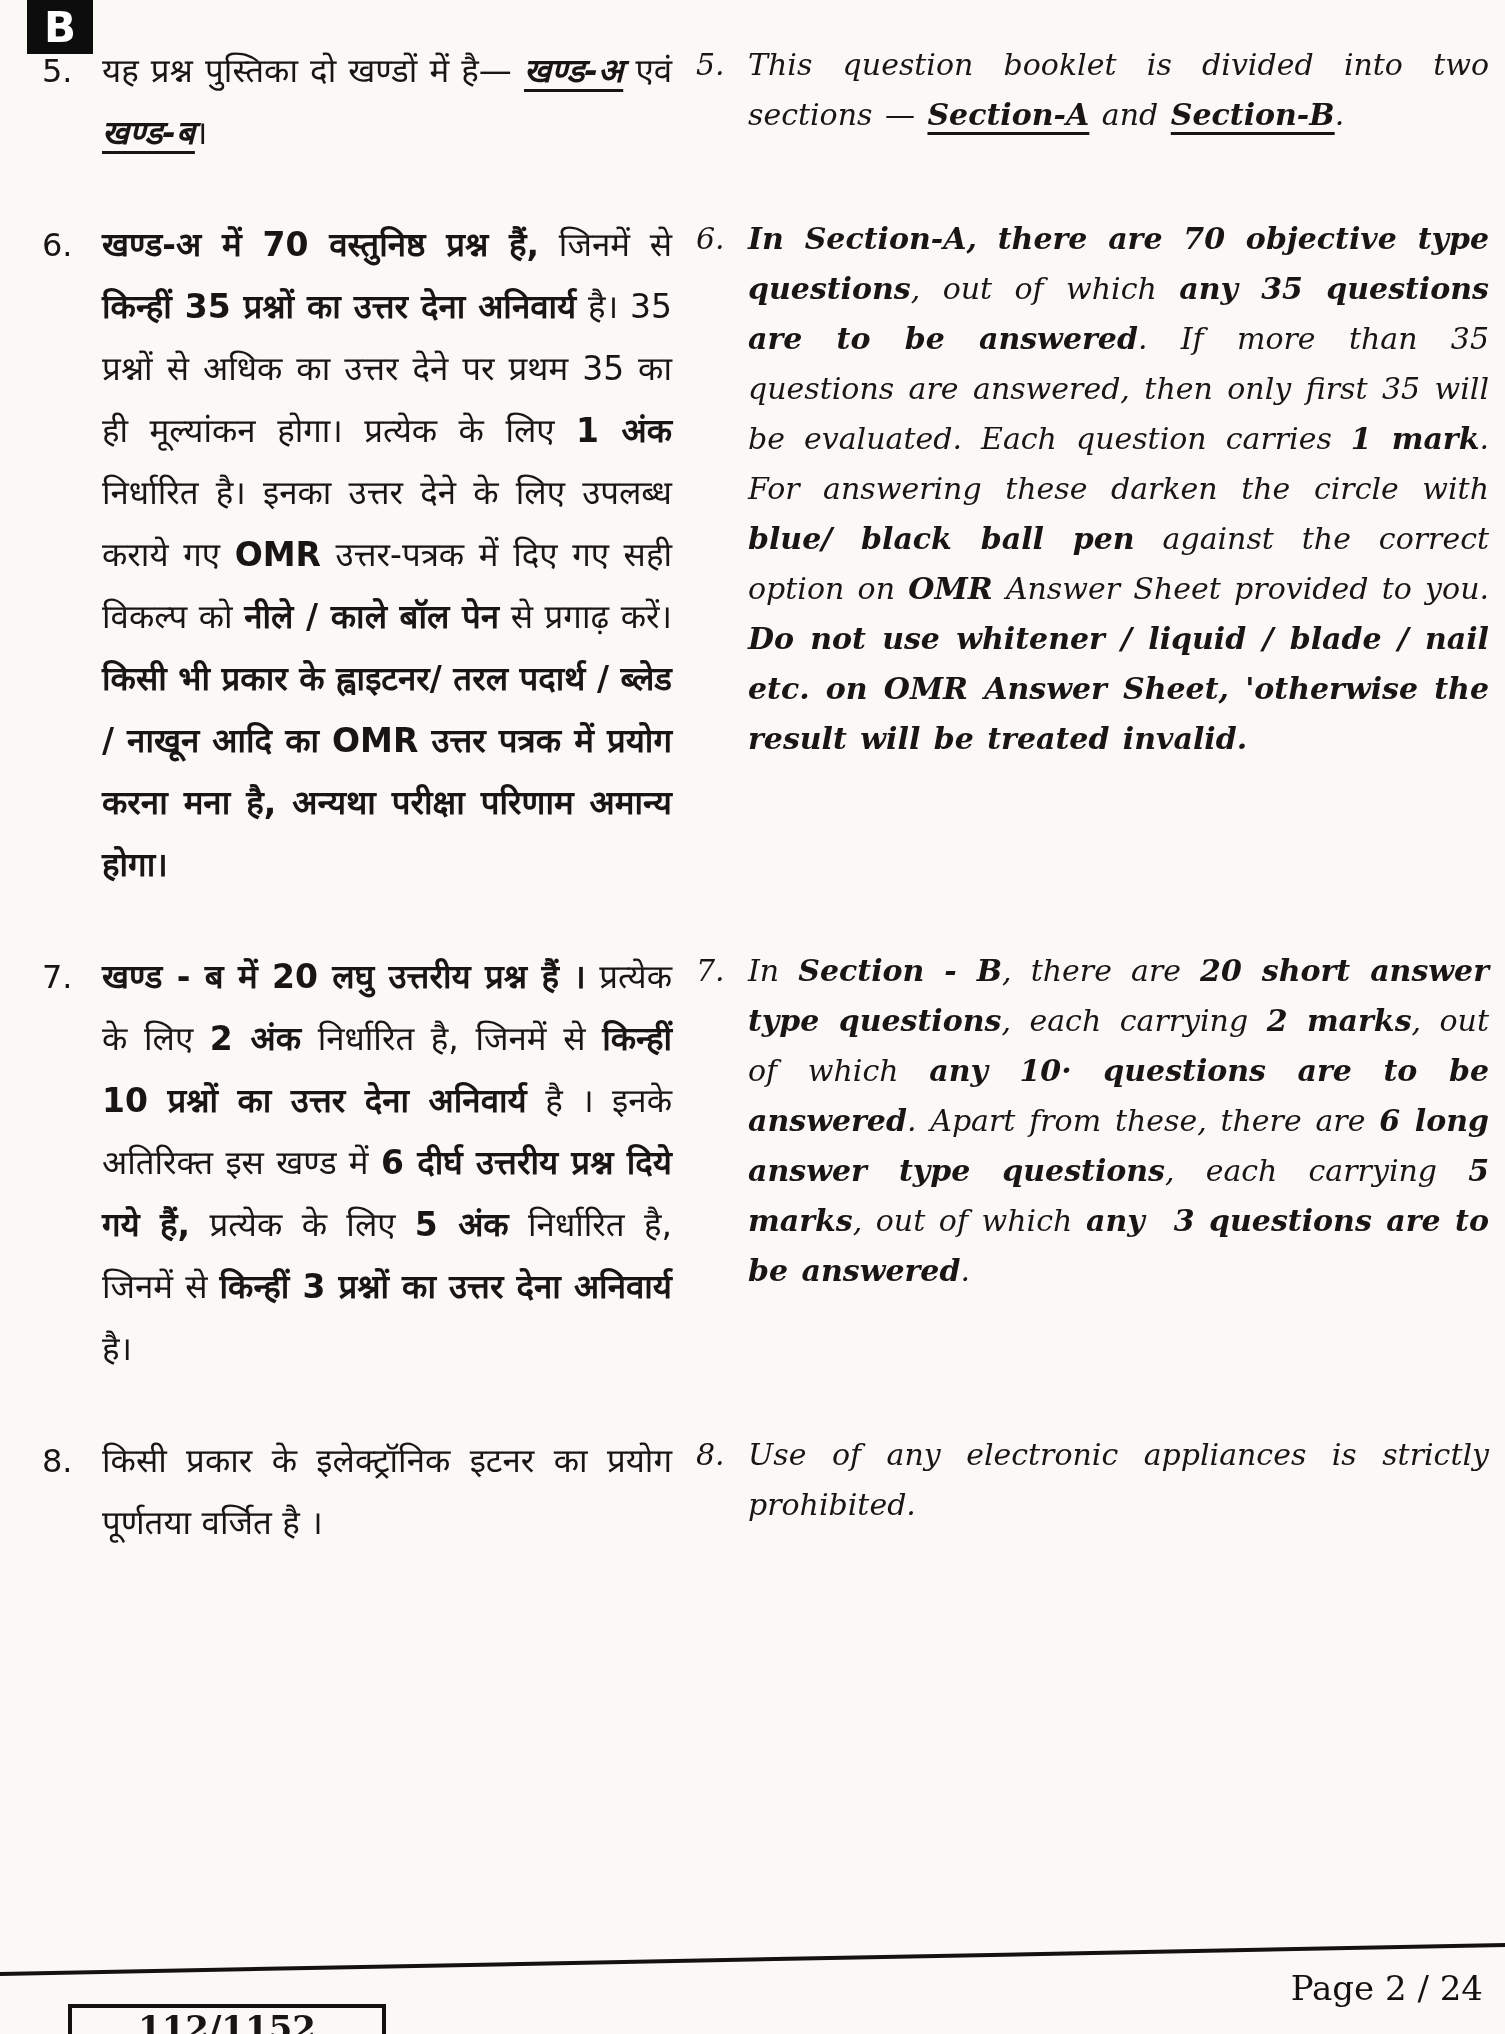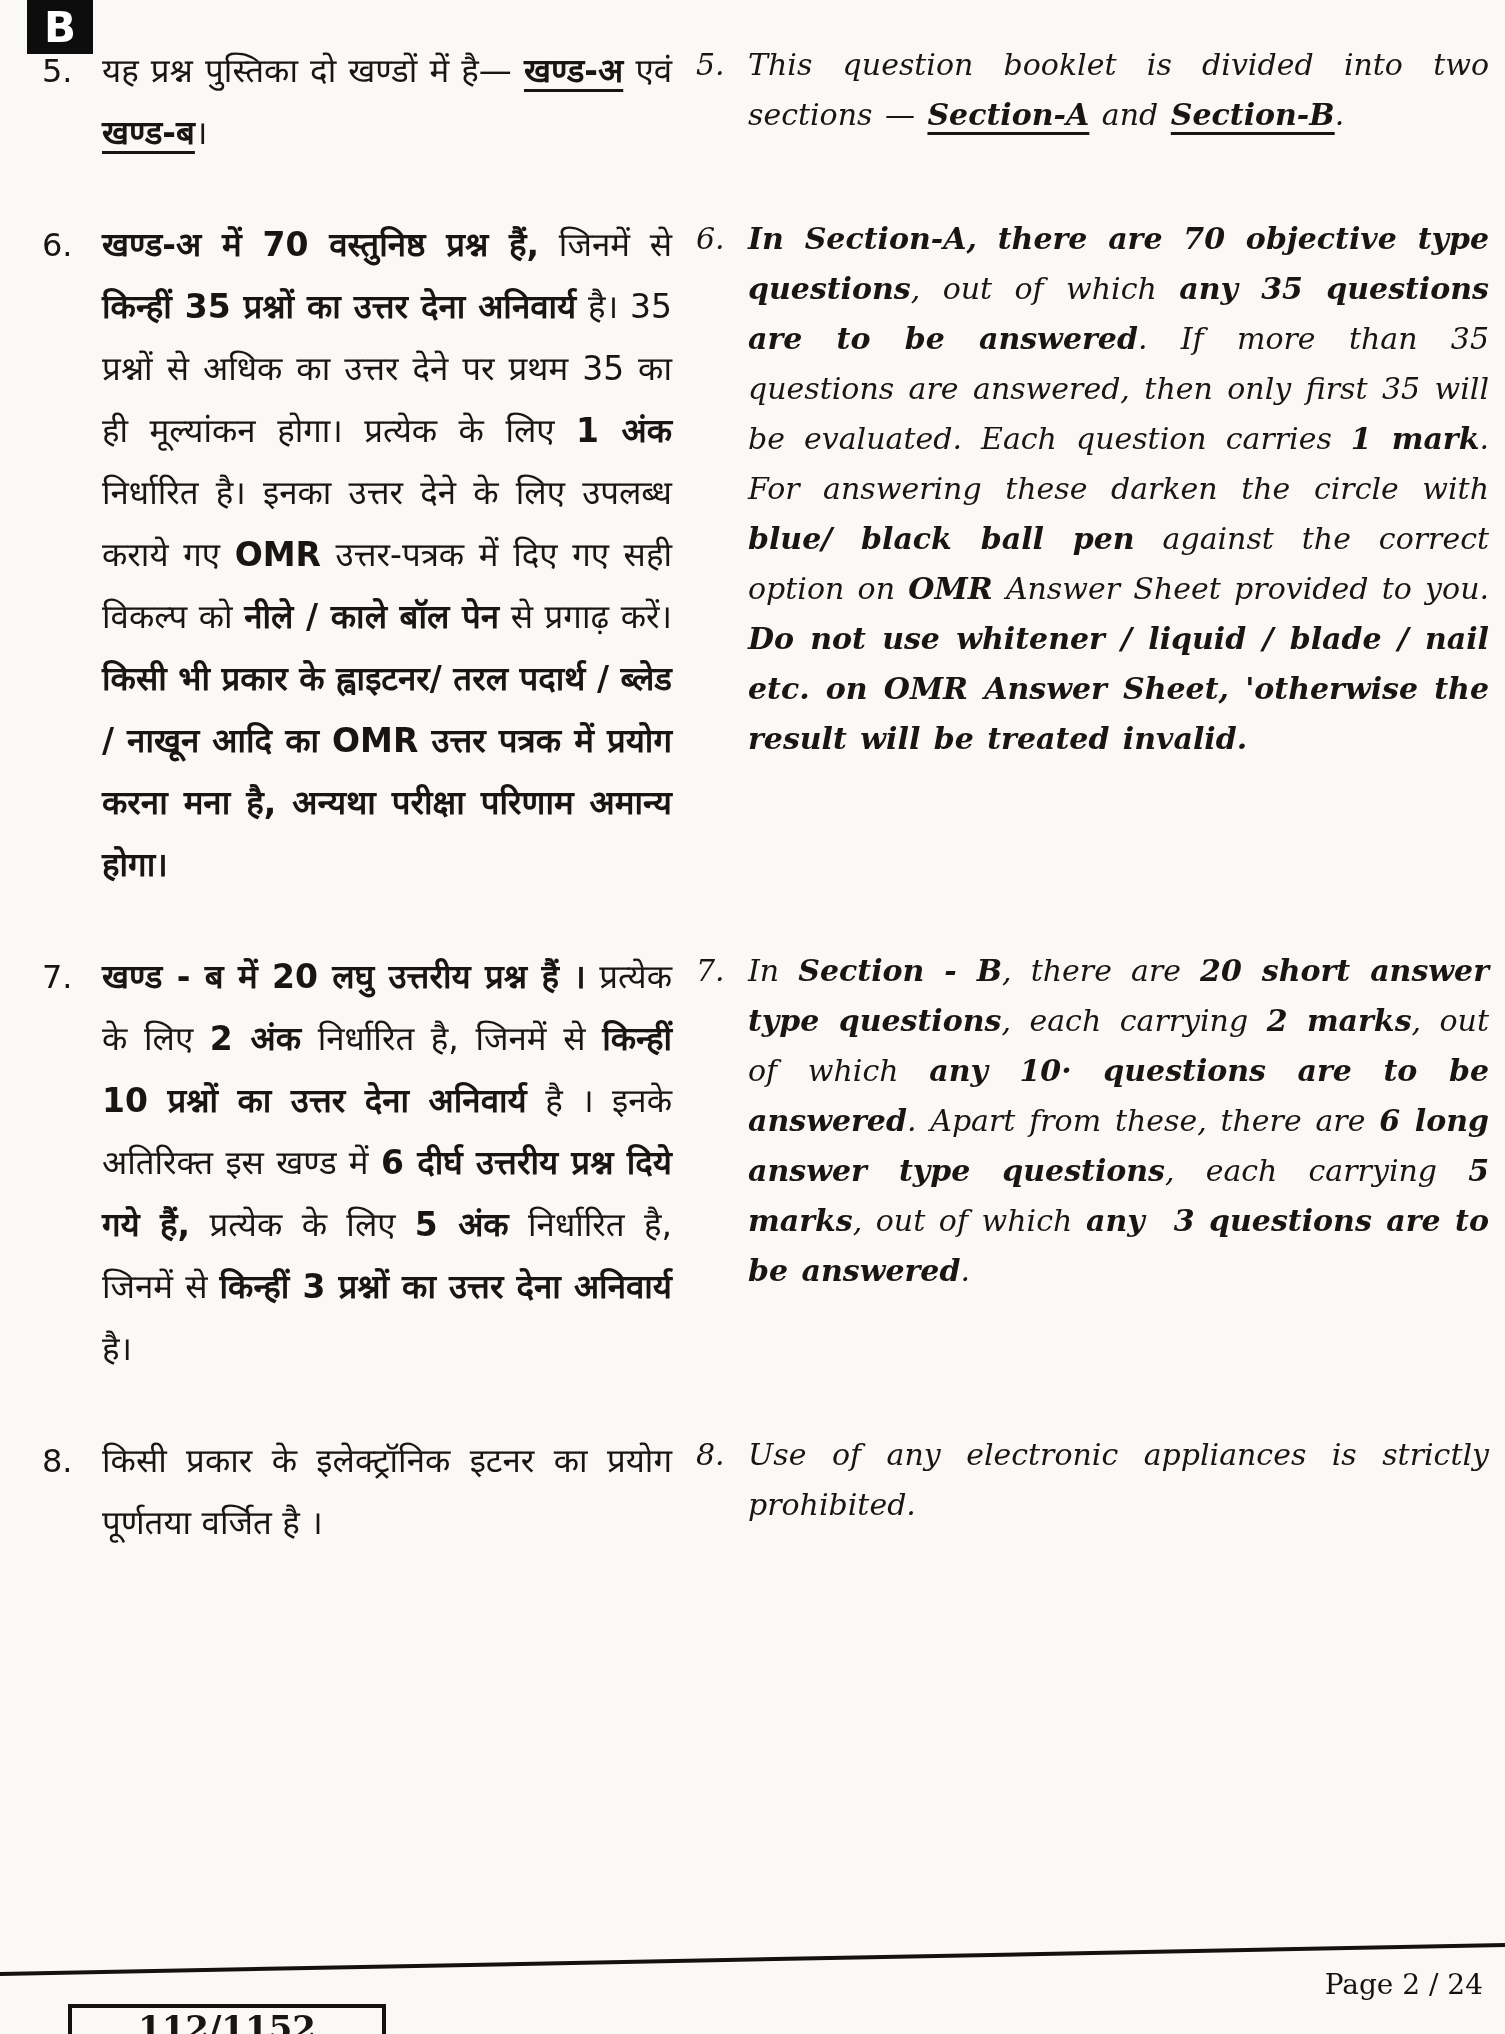--- a/index.html
+++ b/index.html
@@ -42,32 +42,32 @@
   .item .body{flex:1; margin:0; text-align:justify;}
   .item .body span{white-space:pre-wrap;}
   
   .hi{font-family:"DejaVu Sans", sans-serif; font-size:33px; line-height:62px;}
   .hi .num{width:60px; font-size:32px;}
   .hi .b{font-weight:700;}
   
   .en{font-family:"DejaVu Serif", serif; font-style:italic; font-size:30px; line-height:50px; word-spacing:3px;}
   .en .num{width:52px; font-size:30px;}
   .en .b{font-weight:700;}
-  .u{text-decoration:underline; text-decoration-thickness:3px; text-underline-offset:7px;}
+  .u{text-decoration:underline; text-decoration-thickness:3px; text-underline-offset:7px;font-style:italic;}
   
   .footer-rule{
     position:absolute; left:0; top:1972px; width:1520px; height:4px;
     background:#141210;
     transform:rotate(-1.1deg);
     transform-origin:left center;
   }
   .page-indicator{
     position:absolute; right:22px; top:1968px;
     font-family:"DejaVu Serif", serif;
-    font-size:28px; color:#141210;
+    font-size:34px; color:#141210;
   }
   .footer-box{
     position:absolute; left:68px; top:2004px;
     width:310px; height:70px;
     border:4px solid #141210;
     background:#faf9f5;
     display:flex; justify-content:center;
     font-family:"DejaVu Serif", serif;
     font-size:34px; font-weight:700;
     overflow:hidden;

